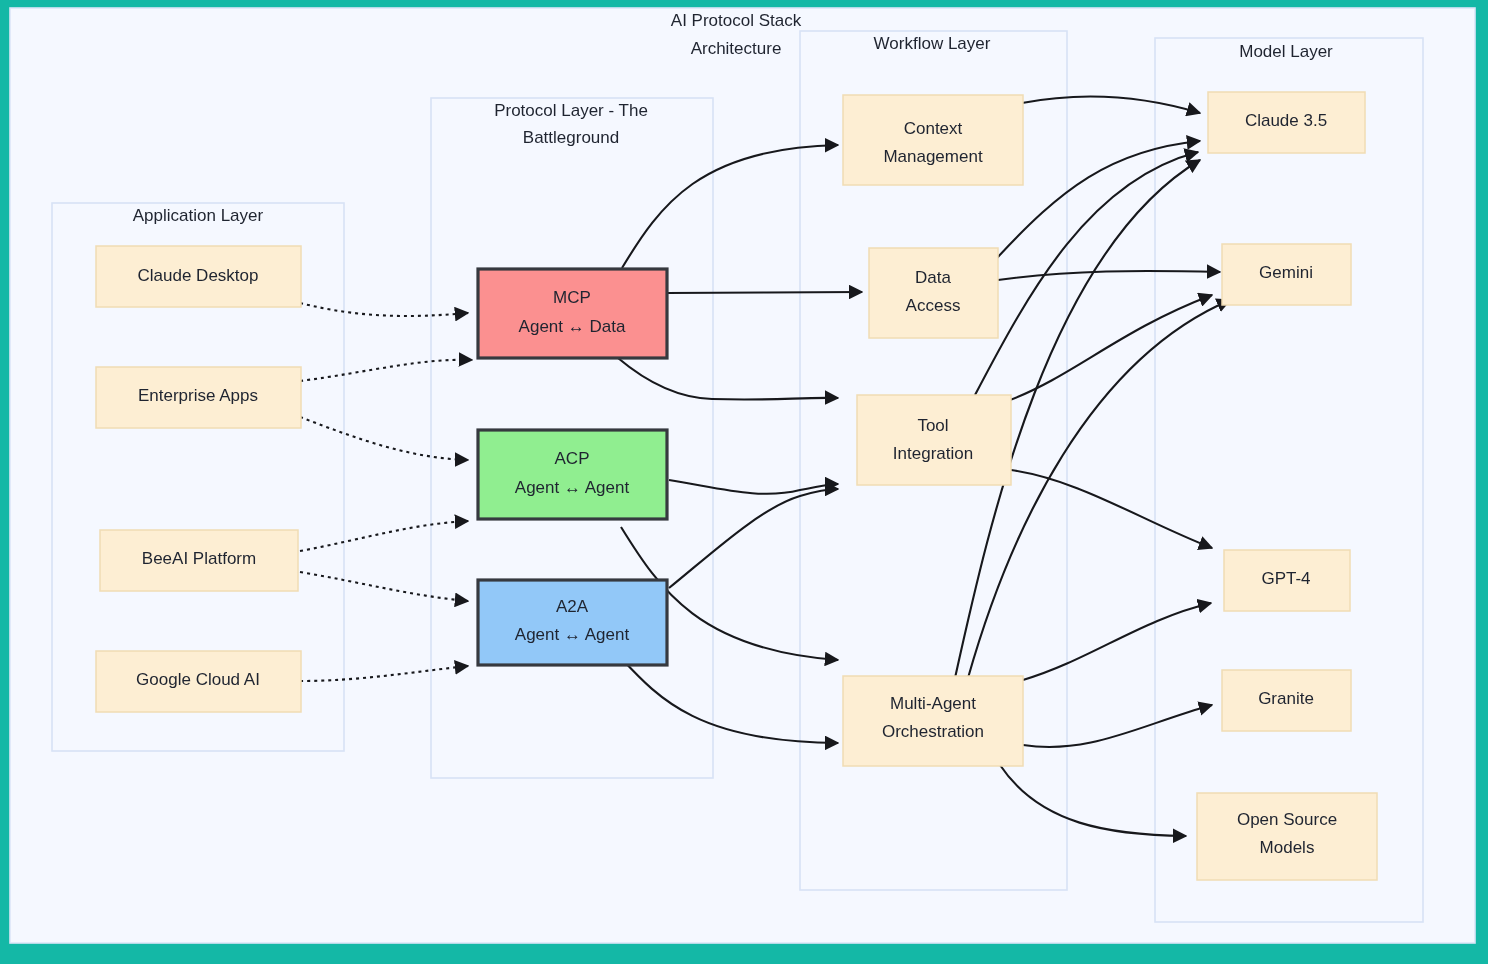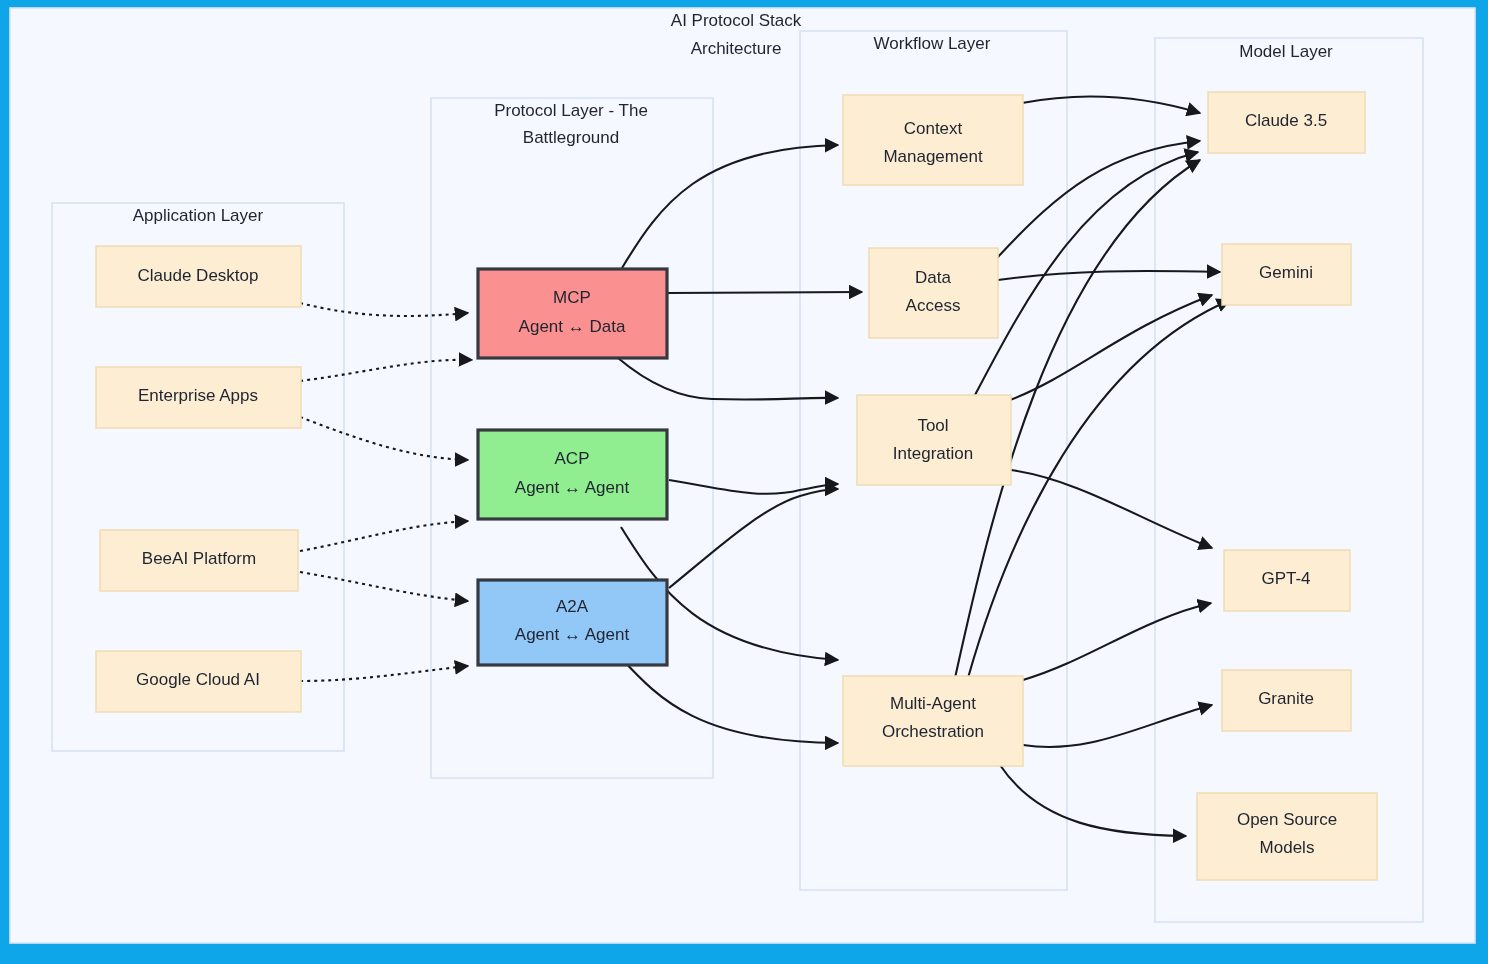--- a/index.html
+++ b/index.html
@@ -5,21 +5,21 @@
   html, body {
     margin: 0;
     padding: 0;
     background: #ffffff;
     font-family: "Liberation Sans", sans-serif;
   }
   #stage {
     position: relative;
     width: 1488px;
     height: 964px;
-    background: #0ea5e9;
+    background: #14b8a6;
     overflow: hidden;
   }
   svg.diagram {
     position: absolute;
     top: 0;
     left: 0;
     width: 1488px;
     height: 964px;
   }
   .cluster-rect {

